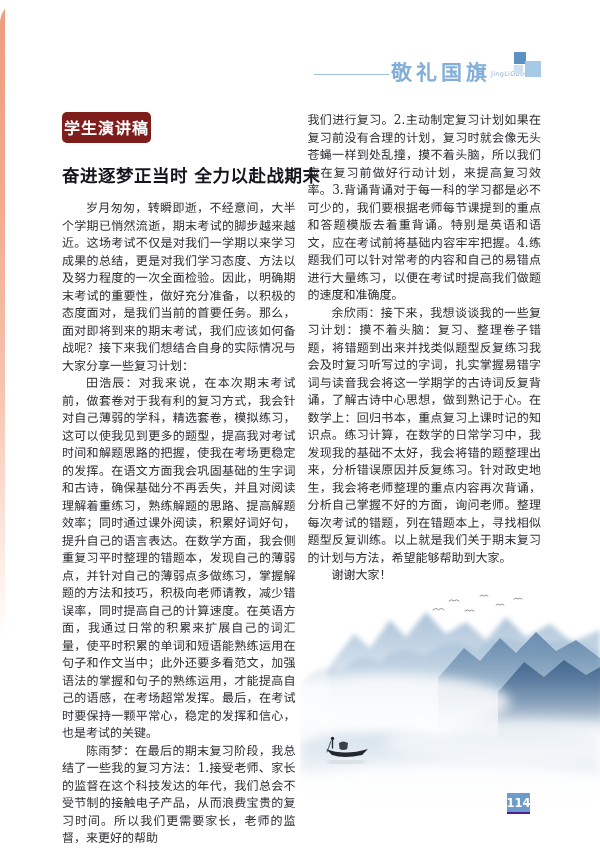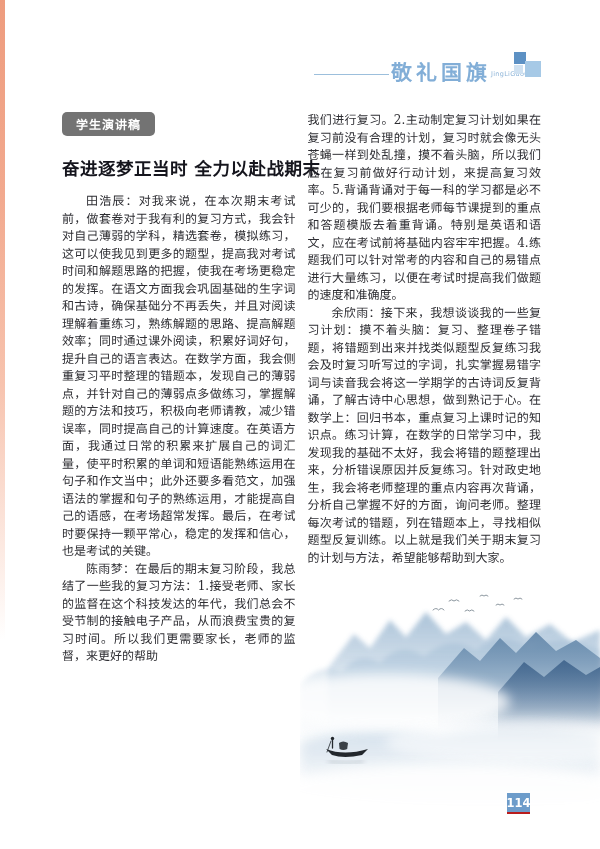--- a/index.html
+++ b/index.html
@@ -3,20 +3,21 @@
 <meta charset="utf-8">
 <title>敬礼国旗 — 学生演讲稿</title>
 <style>
   html,body{margin:0;padding:0;background:#ffffff;}
   .page{
     position:relative;
     width:600px;height:849px;
     background:#ffffff;
     overflow:hidden;
     font-family:"DejaVu Serif", serif;
+    border-radius:23px;
   }
   
   .edge-strip{
     position:absolute;left:0;top:0;width:5px;height:640px;
     background:linear-gradient(180deg,#ee9c7e 0%,#f2a98e 30%,#f7c3ae 60%,rgba(252,231,223,0) 100%);
   }
   
   .header{position:absolute;left:0;top:0;width:600px;height:95px;}
   .header-line{position:absolute;left:314px;top:74px;width:75px;height:1px;background:#9cbfdc;}
   .header-title{
@@ -35,45 +36,45 @@
   .sq2{left:19px;top:10px;width:16px;height:16px;background:#a6c9e6;}
   .sq3{left:8px;top:14px;width:9px;height:9px;background:#cfe1f1;}
   
   .columns{
     position:absolute;left:62px;top:112px;width:479px;
     display:flex;gap:12px;z-index:2;
   }
   .col{flex:1 1 0;min-width:0;}
   .badge{
     display:inline-block;
-    background:#737373;color:#ffffff;
+    background:#7f1d1d;color:#ffffff;
     font-family:"DejaVu Sans", sans-serif;
-    font-size:12px;font-weight:bold;letter-spacing:1px;
-    padding:3px 14px 4px;border-radius:5px;
+    font-size:16px;font-weight:bold;letter-spacing:1px;
+    padding:3px 2px 4px;border-radius:5px;
   }
   .article-title{
     margin:19px 0 13px;
     font-size:17.5px;font-weight:bold;color:#15151d;
     text-align:center;letter-spacing:.5px;white-space:nowrap;
     font-family:"DejaVu Serif", serif;
   }
   .col p{
     margin:0;
     font-size:12px;line-height:17.5px;color:#2e2e33;
     text-align:justify;text-indent:2em;
   }
   .col p.noindent{text-indent:0;}
   
   .illustration{
     position:absolute;right:0;bottom:39px;width:300px;height:220px;z-index:1;
   }
   
   .page-number{
     position:absolute;left:507px;top:793px;width:23px;height:19px;z-index:3;
-    background:#6d9cca;border-bottom:2px solid #b91c1c;
+    background:#6d9cca;border-bottom:2px solid #4c1d95;
     color:#ffffff;font-family:"DejaVu Sans", sans-serif;
     font-size:11.5px;font-weight:bold;
     display:flex;align-items:center;justify-content:center;
   }
 </style>
 </head>
 <body>
 
 <div class="page">
 
@@ -87,26 +88,28 @@
       <div class="sq sq1"></div>
       <div class="sq sq2"></div>
       <div class="sq sq3"></div>
     </div>
   </div>
 
   <div class="columns">
     <section class="col">
       <span class="badge">学生演讲稿</span>
       <h1 class="article-title">奋进逐梦正当时 全力以赴战期末</h1>
+      <p>岁月匆匆，转瞬即逝，不经意间，大半个学期已悄然流逝，期末考试的脚步越来越近。这场考试不仅是对我们一学期以来学习成果的总结，更是对我们学习态度、方法以及努力程度的一次全面检验。因此，明确期末考试的重要性，做好充分准备，以积极的态度面对，是我们当前的首要任务。那么，面对即将到来的期末考试，我们应该如何备战呢？接下来我们想结合自身的实际情况与大家分享一些复习计划：</p>
       <p>田浩辰：对我来说，在本次期末考试前，做套卷对于我有利的复习方式，我会针对自己薄弱的学科，精选套卷，模拟练习，这可以使我见到更多的题型，提高我对考试时间和解题思路的把握，使我在考场更稳定的发挥。在语文方面我会巩固基础的生字词和古诗，确保基础分不再丢失，并且对阅读理解着重练习，熟练解题的思路、提高解题效率；同时通过课外阅读，积累好词好句，提升自己的语言表达。在数学方面，我会侧重复习平时整理的错题本，发现自己的薄弱点，并针对自己的薄弱点多做练习，掌握解题的方法和技巧，积极向老师请教，减少错误率，同时提高自己的计算速度。在英语方面，我通过日常的积累来扩展自己的词汇量，使平时积累的单词和短语能熟练运用在句子和作文当中；此外还要多看范文，加强语法的掌握和句子的熟练运用，才能提高自己的语感，在考场超常发挥。最后，在考试时要保持一颗平常心，稳定的发挥和信心，也是考试的关键。</p>
       <p>陈雨梦：在最后的期末复习阶段，我总结了一些我的复习方法：1.接受老师、家长的监督在这个科技发达的年代，我们总会不受节制的接触电子产品，从而浪费宝贵的复习时间。所以我们更需要家长，老师的监督，来更好的帮助</p>
     </section>
     <section class="col">
-      <p class="noindent">我们进行复习。2.主动制定复习计划如果在复习前没有合理的计划，复习时就会像无头苍蝇一样到处乱撞，摸不着头脑，所以我们应在复习前做好行动计划，来提高复习效率。5.背诵背诵对于每一科的学习都是必不可少的，我们要根据老师每节课提到的重点和答题模版去着重背诵。特别是英语和语文，应在考试前将基础内容牢牢把握。4.练题我们可以针对常考的内容和自己的易错点进行大量练习，以便在考试时提高我们做题的速度和准确度。</p>
+      <p class="noindent">我们进行复习。2.主动制定复习计划如果在复习前没有合理的计划，复习时就会像无头苍蝇一样到处乱撞，摸不着头脑，所以我们应在复习前做好行动计划，来提高复习效率。3.背诵背诵对于每一科的学习都是必不可少的，我们要根据老师每节课提到的重点和答题模版去着重背诵。特别是英语和语文，应在考试前将基础内容牢牢把握。4.练题我们可以针对常考的内容和自己的易错点进行大量练习，以便在考试时提高我们做题的速度和准确度。</p>
       <p>余欣雨：接下来，我想谈谈我的一些复习计划：摸不着头脑：复习、整理卷子错题，将错题到出来并找类似题型反复练习我会及时复习听写过的字词，扎实掌握易错字词与读音我会将这一学期学的古诗词反复背诵，了解古诗中心思想，做到熟记于心。在数学上：回归书本，重点复习上课时记的知识点。练习计算，在数学的日常学习中，我发现我的基础不太好，我会将错的题整理出来，分析错误原因并反复练习。针对政史地生，我会将老师整理的重点内容再次背诵，分析自己掌握不好的方面，询问老师。整理每次考试的错题，列在错题本上，寻找相似题型反复训练。以上就是我们关于期末复习的计划与方法，希望能够帮助到大家。</p>
+      <p>谢谢大家！</p>
     </section>
   </div>
 
   <svg class="illustration" viewBox="0 0 300 220" xmlns="http://www.w3.org/2000/svg" aria-hidden="true">
     <defs>
       <linearGradient id="gFar" x1="0" y1="0" x2="0" y2="1">
         <stop offset="0" stop-color="#c9d9e7" stop-opacity="0.9"></stop>
         <stop offset="1" stop-color="#c9d9e7" stop-opacity="0"></stop>
       </linearGradient>
       <linearGradient id="gMid" x1="0" y1="0" x2="0" y2="1">

